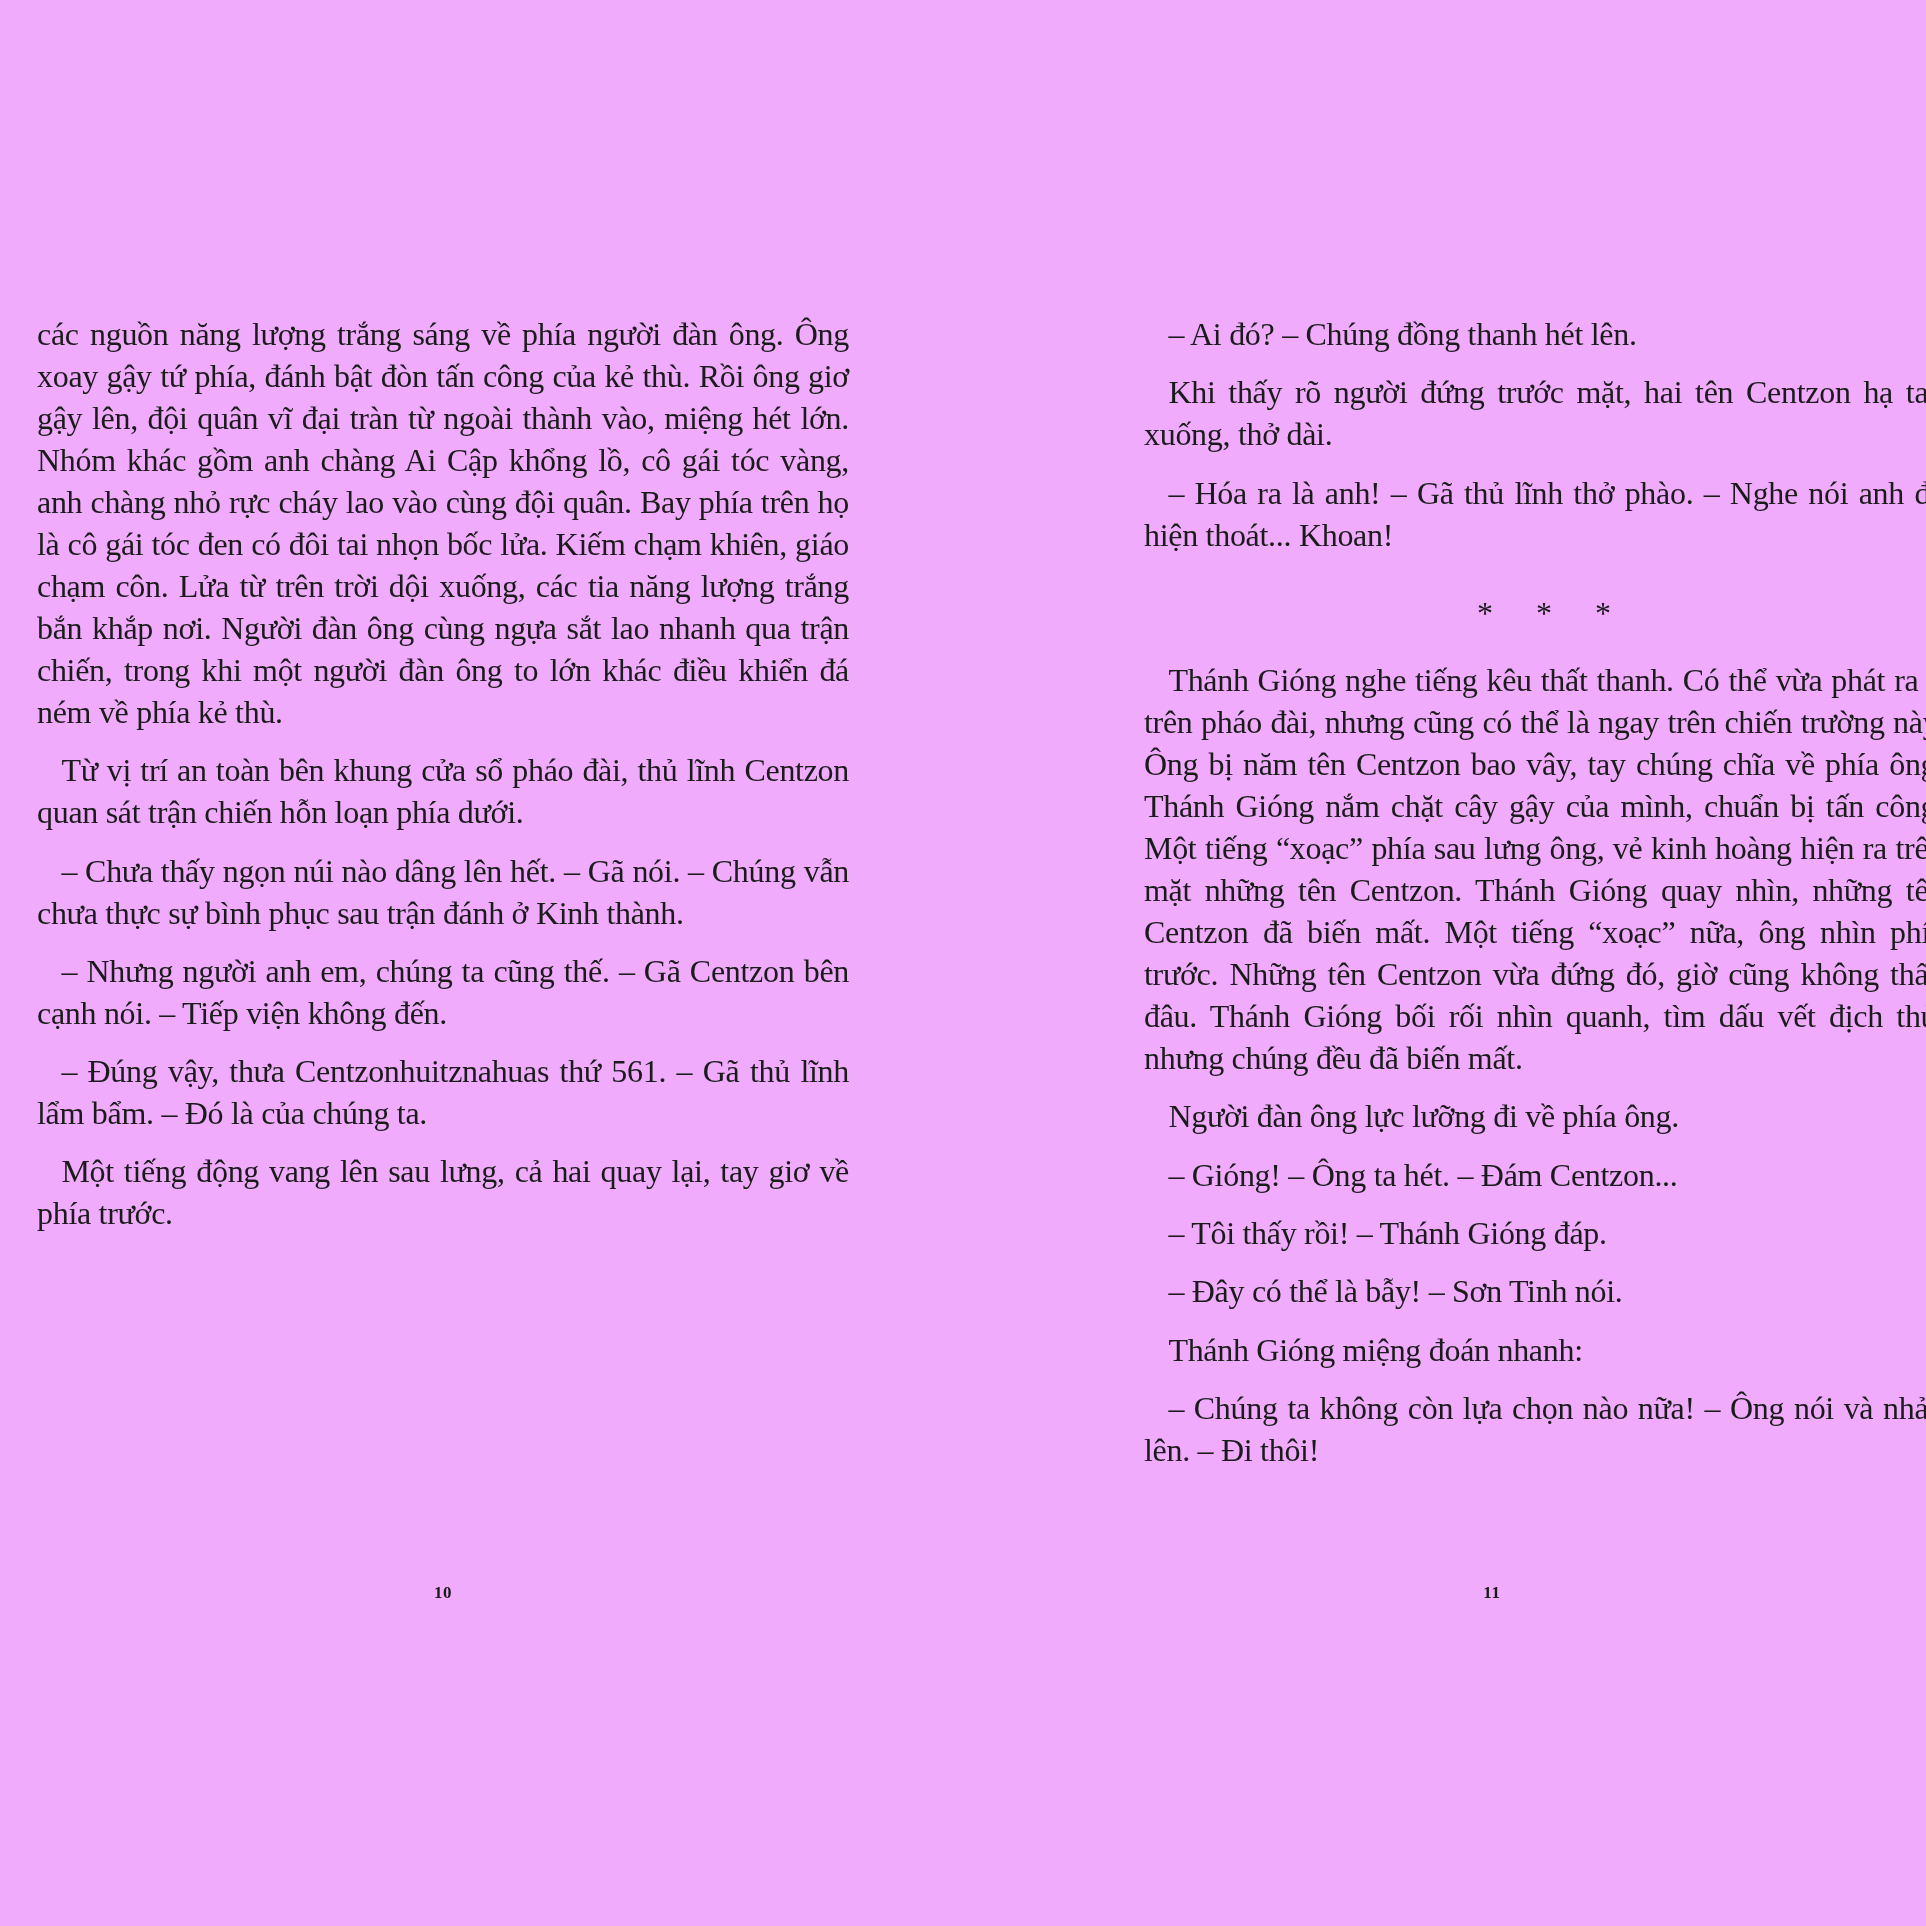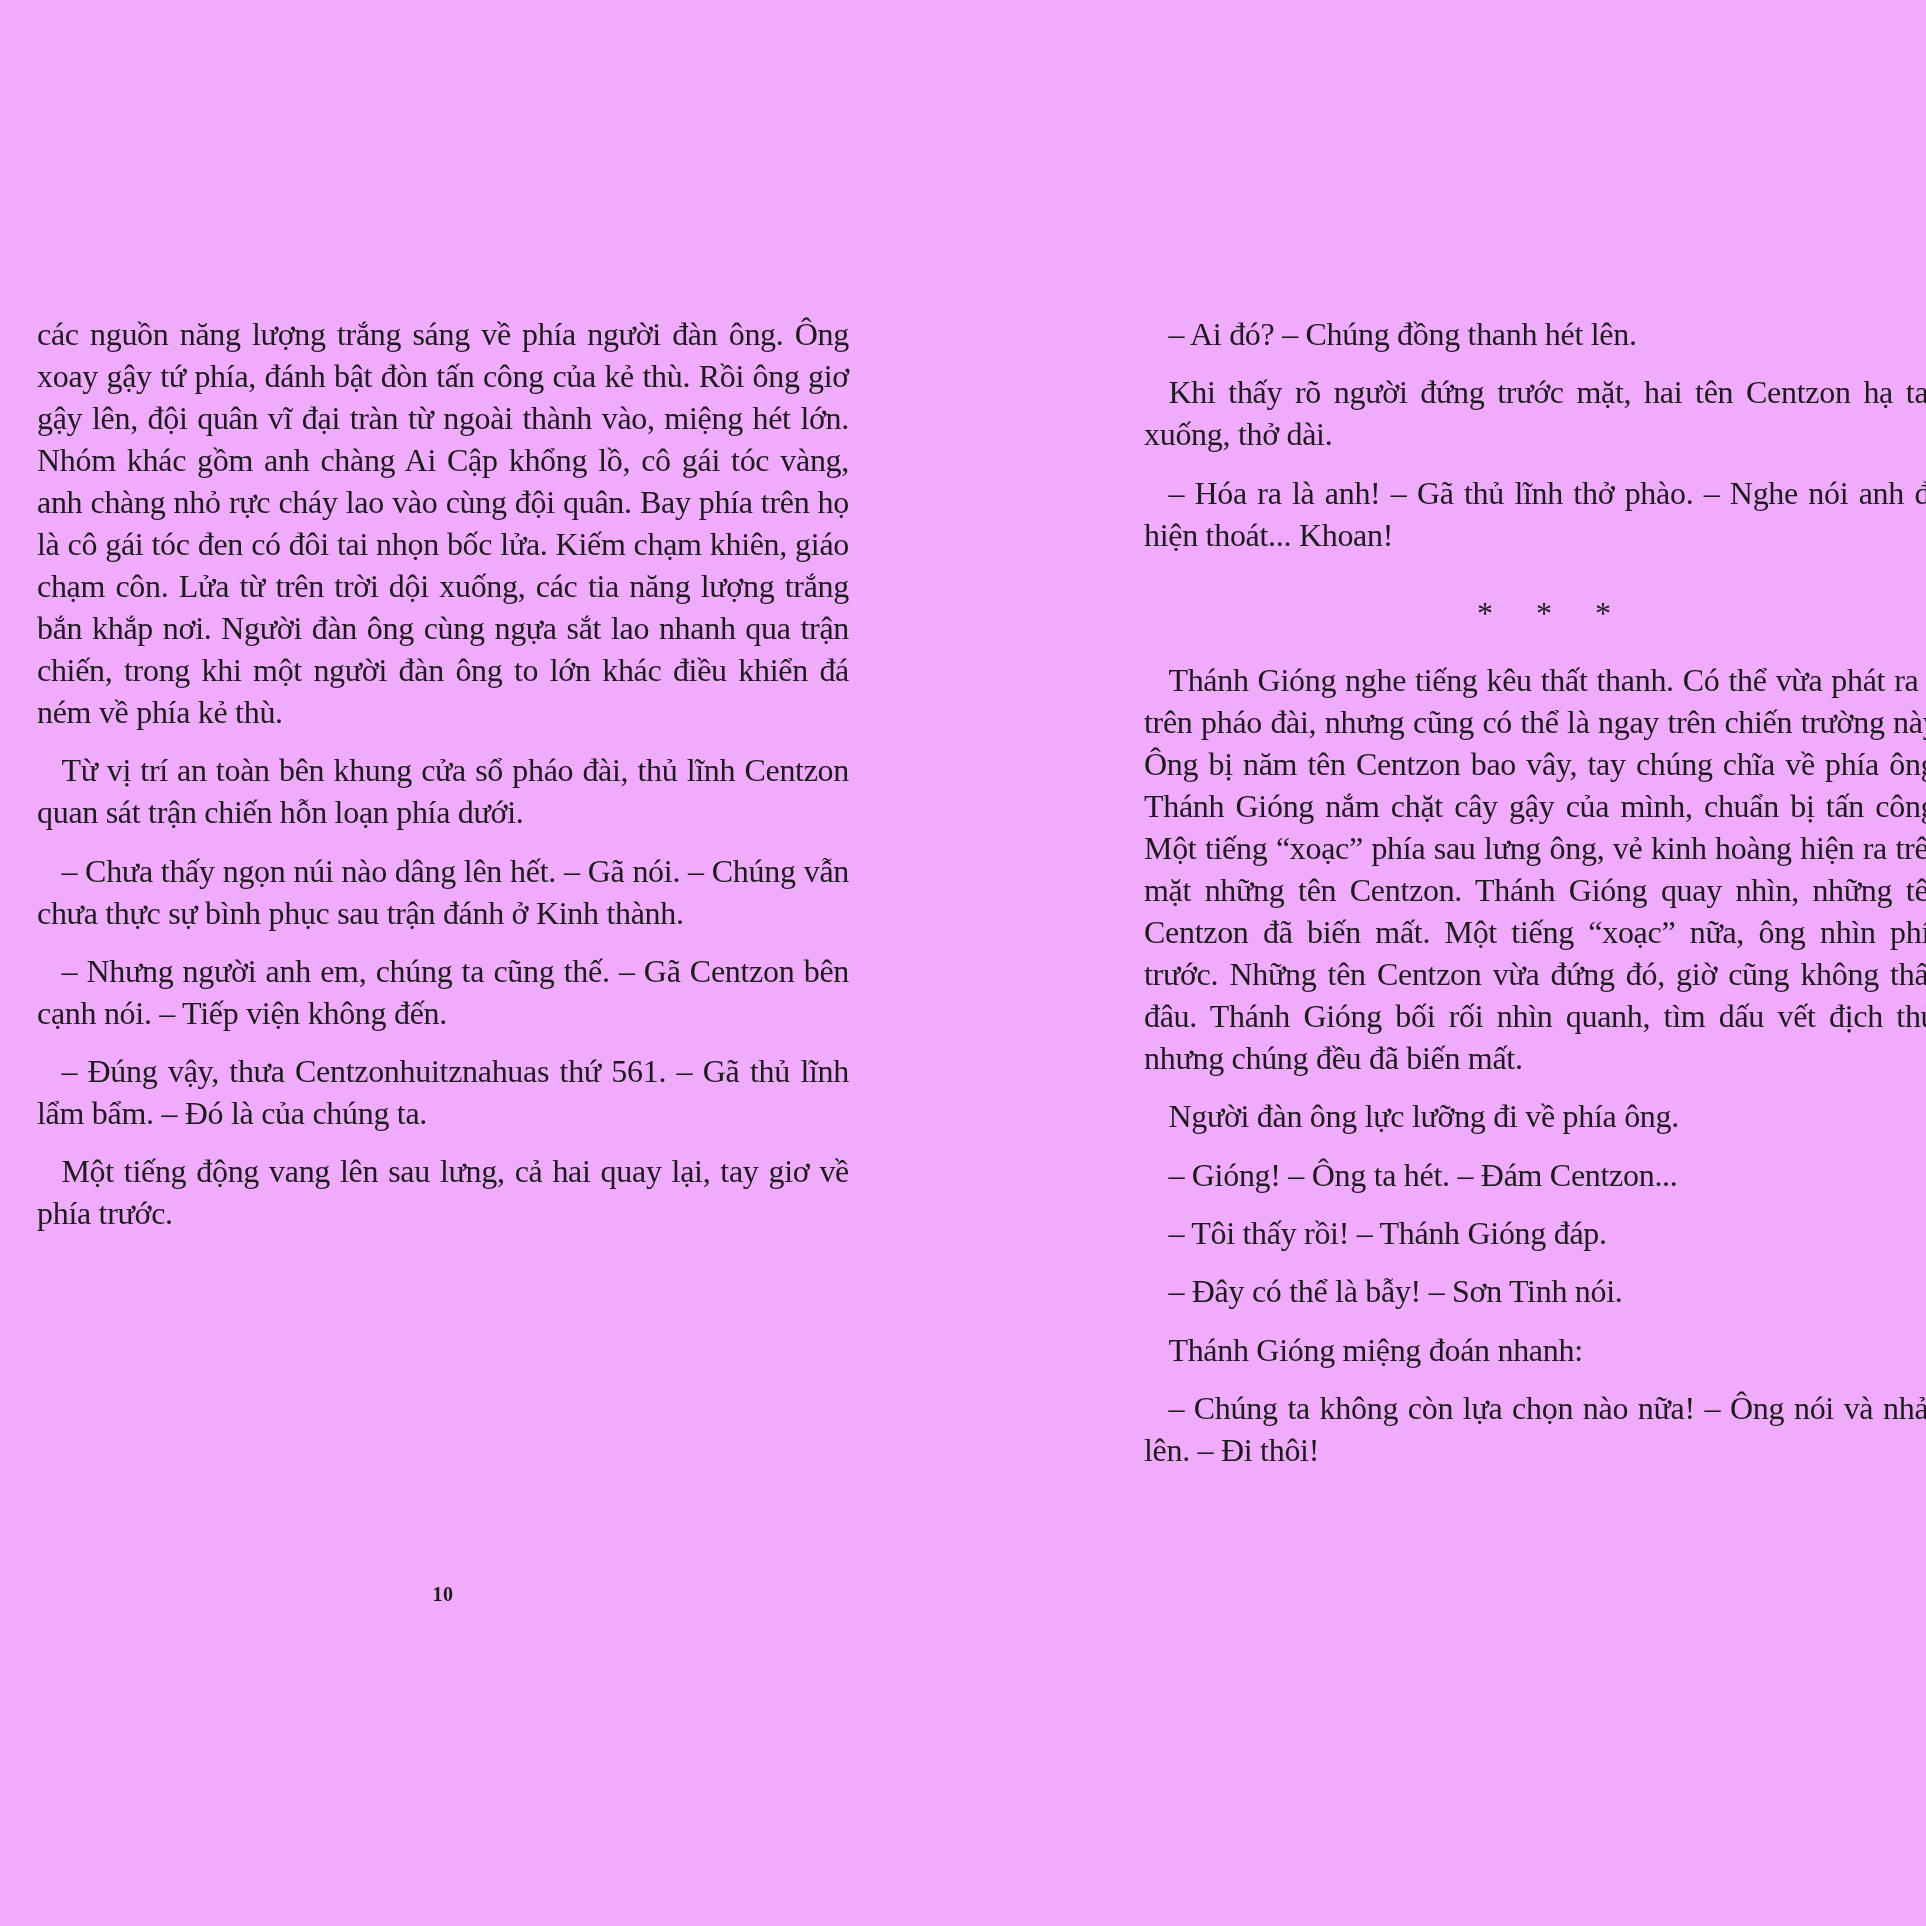--- a/index.html
+++ b/index.html
@@ -38,21 +38,21 @@
     margin: 36px 0 25.6px 0;
     word-spacing: 35px;
     font-size: 32px;
     letter-spacing: 0;
   }
   .pagenum {
     position: absolute;
     top: 1583px;
     font-family: "Liberation Serif", "DejaVu Serif", serif;
     font-weight: bold;
-    font-size: 20px;
+    font-size: 17px;
     color: #1b1b1b;
     text-align: center;
     letter-spacing: 0.6px;
   }
   .pagenum-left  { left: 37px;   width: 812px; }
   .pagenum-right { left: 1092px; width: 800px; }
 </style>
 </head>
 <body>
 
@@ -75,15 +75,16 @@
     <p class="indent">Thánh Gióng nghe tiếng kêu thất thanh. Có thể vừa phát ra ở trên pháo đài, nhưng cũng có thể là ngay trên chiến trường này. Ông bị năm tên Centzon bao vây, tay chúng chĩa về phía ông. Thánh Gióng nắm chặt cây gậy của mình, chuẩn bị tấn công. Một tiếng “xoạc” phía sau lưng ông, vẻ kinh hoàng hiện ra trên mặt những tên Centzon. Thánh Gióng quay nhìn, những tên Centzon đã biến mất. Một tiếng “xoạc” nữa, ông nhìn phía trước. Những tên Centzon vừa đứng đó, giờ cũng không thấy đâu. Thánh Gióng bối rối nhìn quanh, tìm dấu vết địch thủ, nhưng chúng đều đã biến mất.</p>
     <p class="indent">Người đàn ông lực lưỡng đi về phía ông.</p>
     <p class="indent">– Gióng! – Ông ta hét. – Đám Centzon...</p>
     <p class="indent">– Tôi thấy rồi! – Thánh Gióng đáp.</p>
     <p class="indent">– Đây có thể là bẫy! – Sơn Tinh nói.</p>
     <p class="indent">Thánh Gióng miệng đoán nhanh:</p>
     <p class="indent">– Chúng ta không còn lựa chọn nào nữa! – Ông nói và nhảy lên. – Đi thôi!</p>
   </div>
 
   <div class="pagenum pagenum-left">10</div>
+  <div class="pagenum pagenum-right">11</div>
 
 </div>
 
 
 </body></html>

